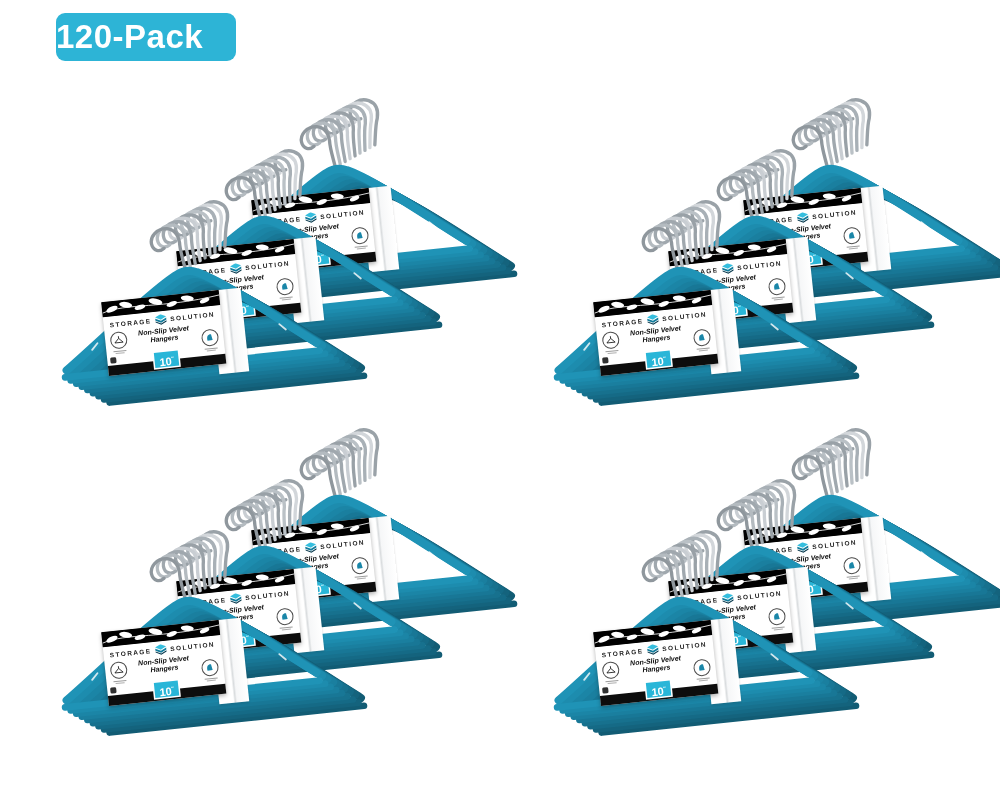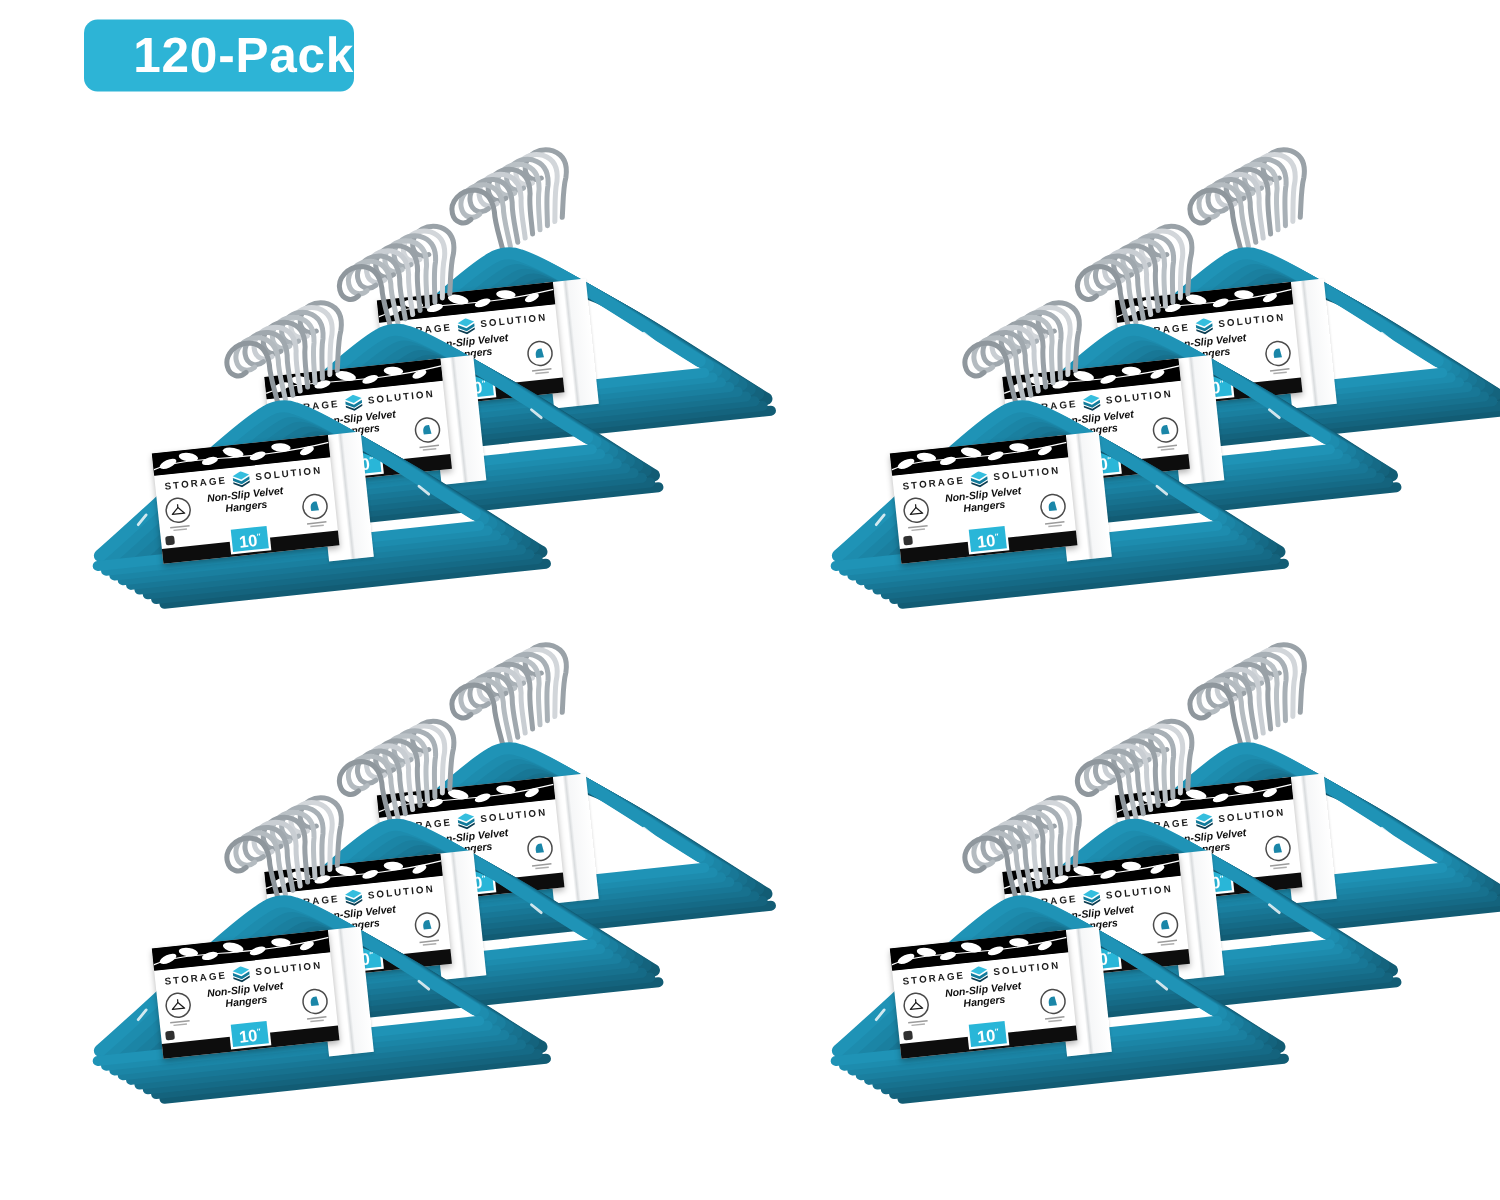--- a/index.html
+++ b/index.html
@@ -1,21 +1,21 @@
 <!DOCTYPE html>
 <html><head>
 <meta charset="utf-8">
 <style>
   html,body{margin:0;padding:0;background:#ffffff;font-family:"Liberation Sans",sans-serif;}
   .canvas{position:relative;width:1000px;height:800px;background:#ffffff;overflow:hidden;}
 
   
   .badge{position:absolute;left:56px;top:13px;width:180px;height:48px;background:#2db4d6;
          border-radius:9px;color:#ffffff;font-weight:bold;font-size:33px;line-height:48px;
-         text-align:right;letter-spacing:.5px;}
+         text-align:left;letter-spacing:.5px;}
 
   
   .group{position:absolute;width:520px;height:335px;}
   .g1{left:24px;top:72px;} .g2{left:516px;top:72px;}
   .g3{left:24px;top:402px;} .g4{left:516px;top:402px;}
   .stack{position:absolute;width:350px;height:223px;transform:rotate(-6deg);transform-origin:50% 50%;}
   .s-back{left:150px;top:0;z-index:1;} .s-mid{left:75px;top:51px;z-index:2;} .s-front{left:0;top:102px;z-index:3;}
   .stack>svg{position:absolute;left:0;top:0;}
 
   

